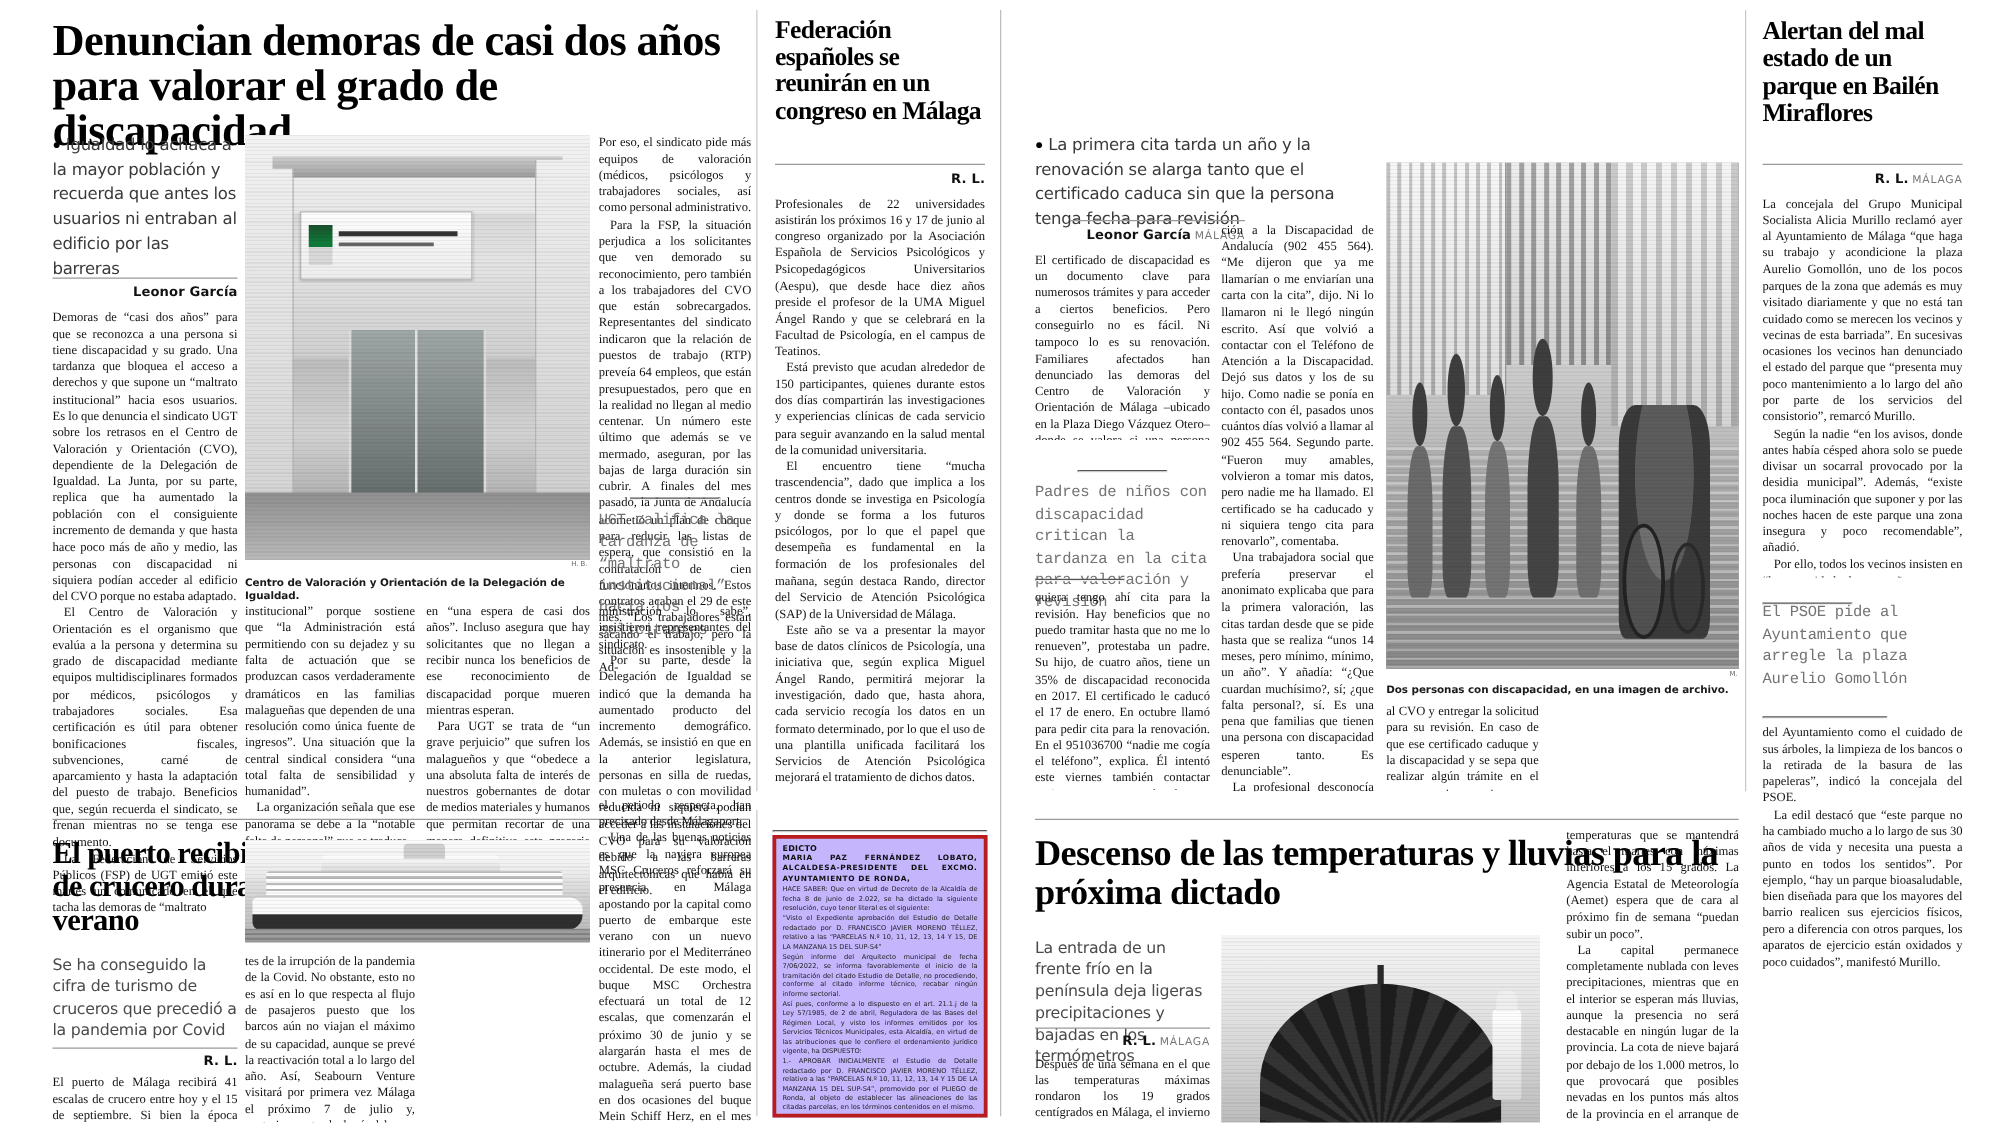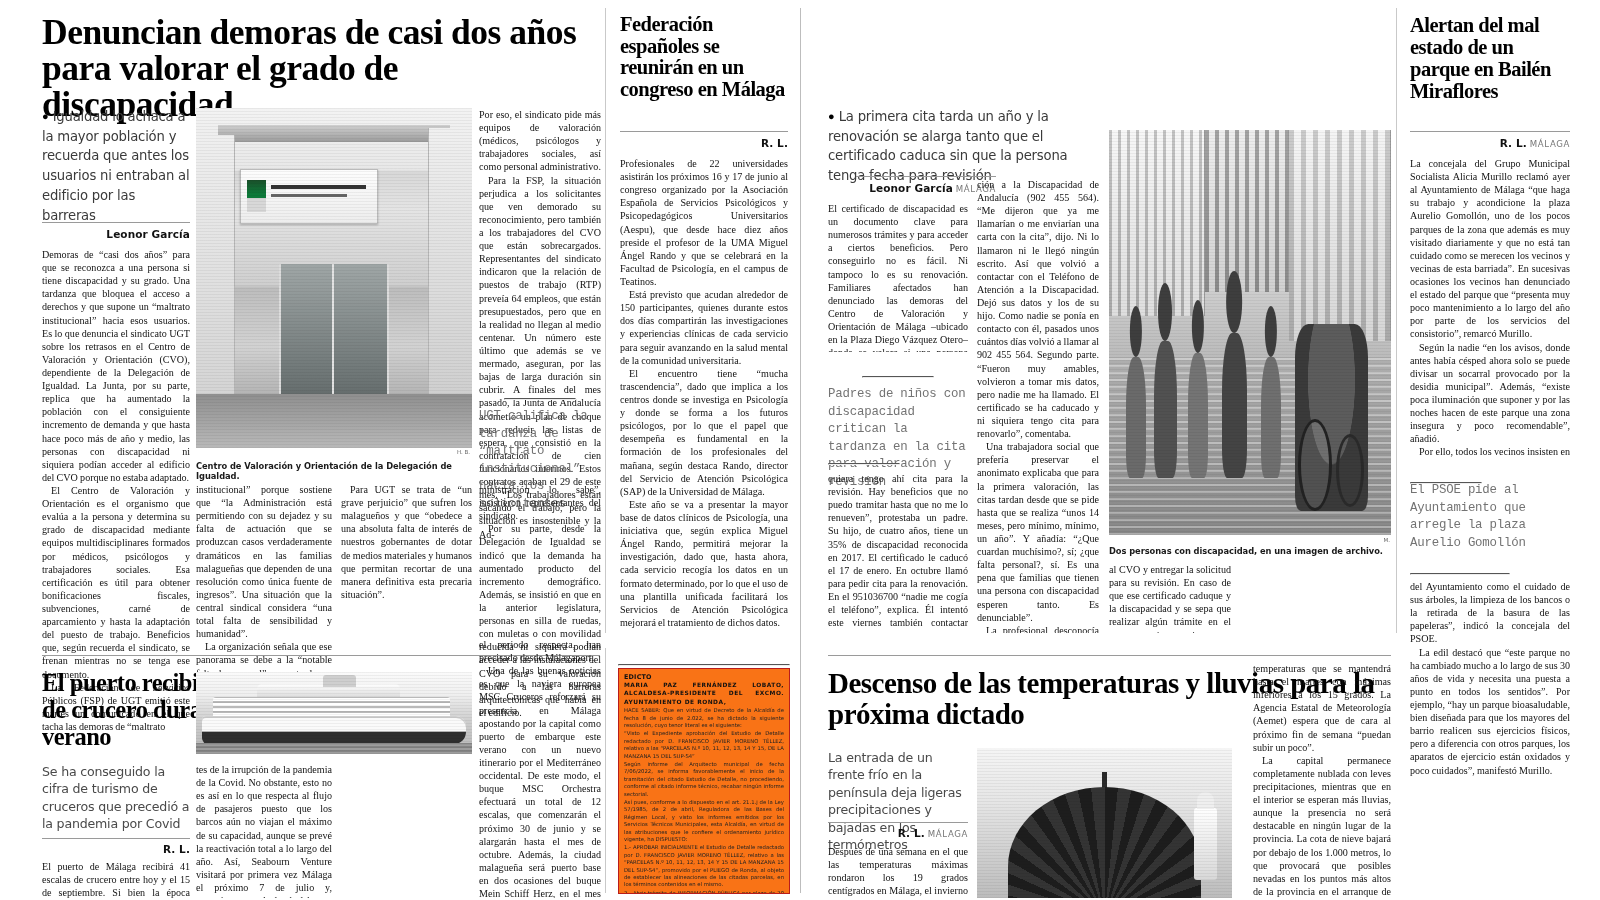--- a/index.html
+++ b/index.html
@@ -253,23 +253,23 @@
     background: linear-gradient(180deg,#ffffff,#d8d8d8);
     border-radius:3px;
   }
   .ph-umb .tower::before{
     content:""; position:absolute; left:12%; right:12%; top:-22%; height:24%;
     background:#efefef; border-radius:50% 50% 0 0;
   }
 
   
   .edicto-box{
-    border:1px solid #b91c1c;
+    border:3px solid #b91c1c;
     padding:4px 5px 5px 5px;
-    background:#f97316;
+    background:#c4b5fd;
   }
   .edicto-title{
     font-family:"DejaVu Sans", sans-serif;
     font-weight:700; font-size:6.4px; letter-spacing:.2px; color:#111;
   }
   .edicto-caps{
     font-family:"DejaVu Sans", sans-serif;
     font-weight:700; font-size:5.9px; line-height:1.42; letter-spacing:.5px;
     color:#111; text-align:justify;
   }
@@ -329,20 +329,21 @@
   </div>
   <div class="credit" style="position:absolute; left:400px; top:449px; width:70px;">H. B.</div>
   <div class="caption" style="position:absolute; left:196px; top:461px; width:280px;">Centro de Valoración y Orientación de la Delegación de Igualdad.</div>
 
   <div class="body-txt" style="position:absolute; left:196px; top:483px; width:136px; height:150px;">
     <p class="first">institucional” porque sostiene que “la Administración está permitiendo con su dejadez y su falta de actuación que se produzcan casos verdaderamente dramáticos en las familias malagueñas que dependen de una resolución como única fuente de ingresos”. Una situación que la central sindical considera “una total falta de sensibilidad y humanidad”.</p>
     <p>La organización señala que ese panorama se debe a la “notable falta de personal” que se traduce</p>
   </div>
 
   <div class="body-txt" style="position:absolute; left:341px; top:483px; width:131px; height:150px;">
+    <p class="first">en “una espera de casi dos años”. Incluso asegura que hay solicitantes que no llegan a recibir nunca los beneficios de ese reconocimiento de discapacidad porque mueren mientras esperan.</p>
     <p>Para UGT se trata de “un grave perjuicio” que sufren los malagueños y que “obedece a una absoluta falta de interés de nuestros gobernantes de dotar de medios materiales y humanos que permitan recortar de una manera definitiva esta precaria situación”.</p>
   </div>
 
   <div class="body-txt" style="position:absolute; left:479px; top:108px; width:122px; height:265px;">
     <p class="first">Por eso, el sindicato pide más equipos de valoración (médicos, psicólogos y trabajadores sociales, así como personal administrativo.</p>
     <p>Para la FSP, la situación perjudica a los solicitantes que ven demorado su reconocimiento, pero también a los trabajadores del CVO que están sobrecargados. Representantes del sindicato indicaron que la relación de puestos de trabajo (RTP) preveía 64 empleos, que están presupuestados, pero que en la realidad no llegan al medio centenar. Un número este último que además se ve mermado, aseguran, por las bajas de larga duración sin cubrir. A finales del mes pasado, la Junta de Andalucía acometió un plan de choque para reducir las listas de espera, que consistió en la contratación de cien funcionarios interinos. Estos contratos acaban el 29 de este mes. “Los trabajadores están sacando el trabajo, pero la situación es insostenible y la Ad-</p>
   </div>
 
   <div style="position:absolute; left:479px; top:390px; width:122px;">
     <hr class="rule-dark" style="width:72px;">

